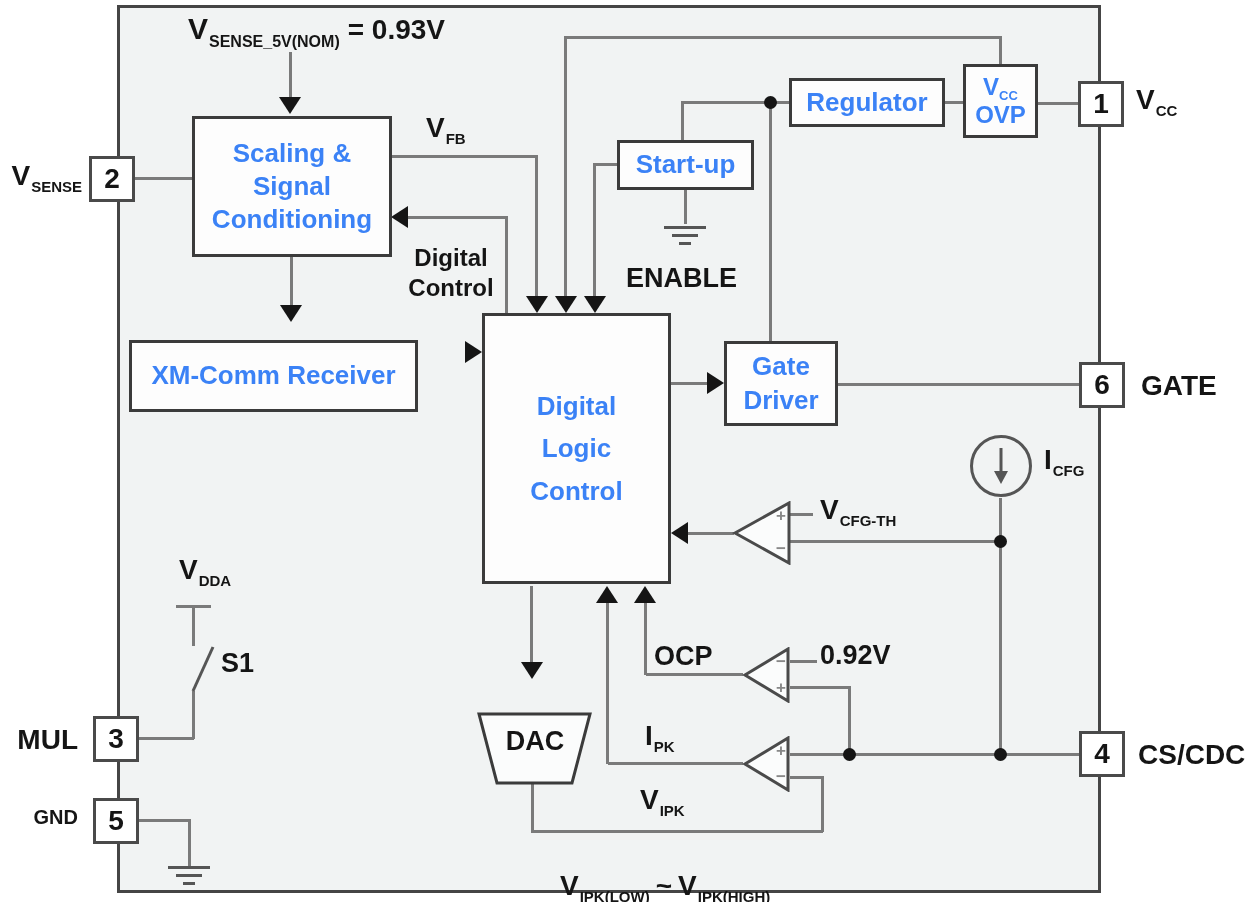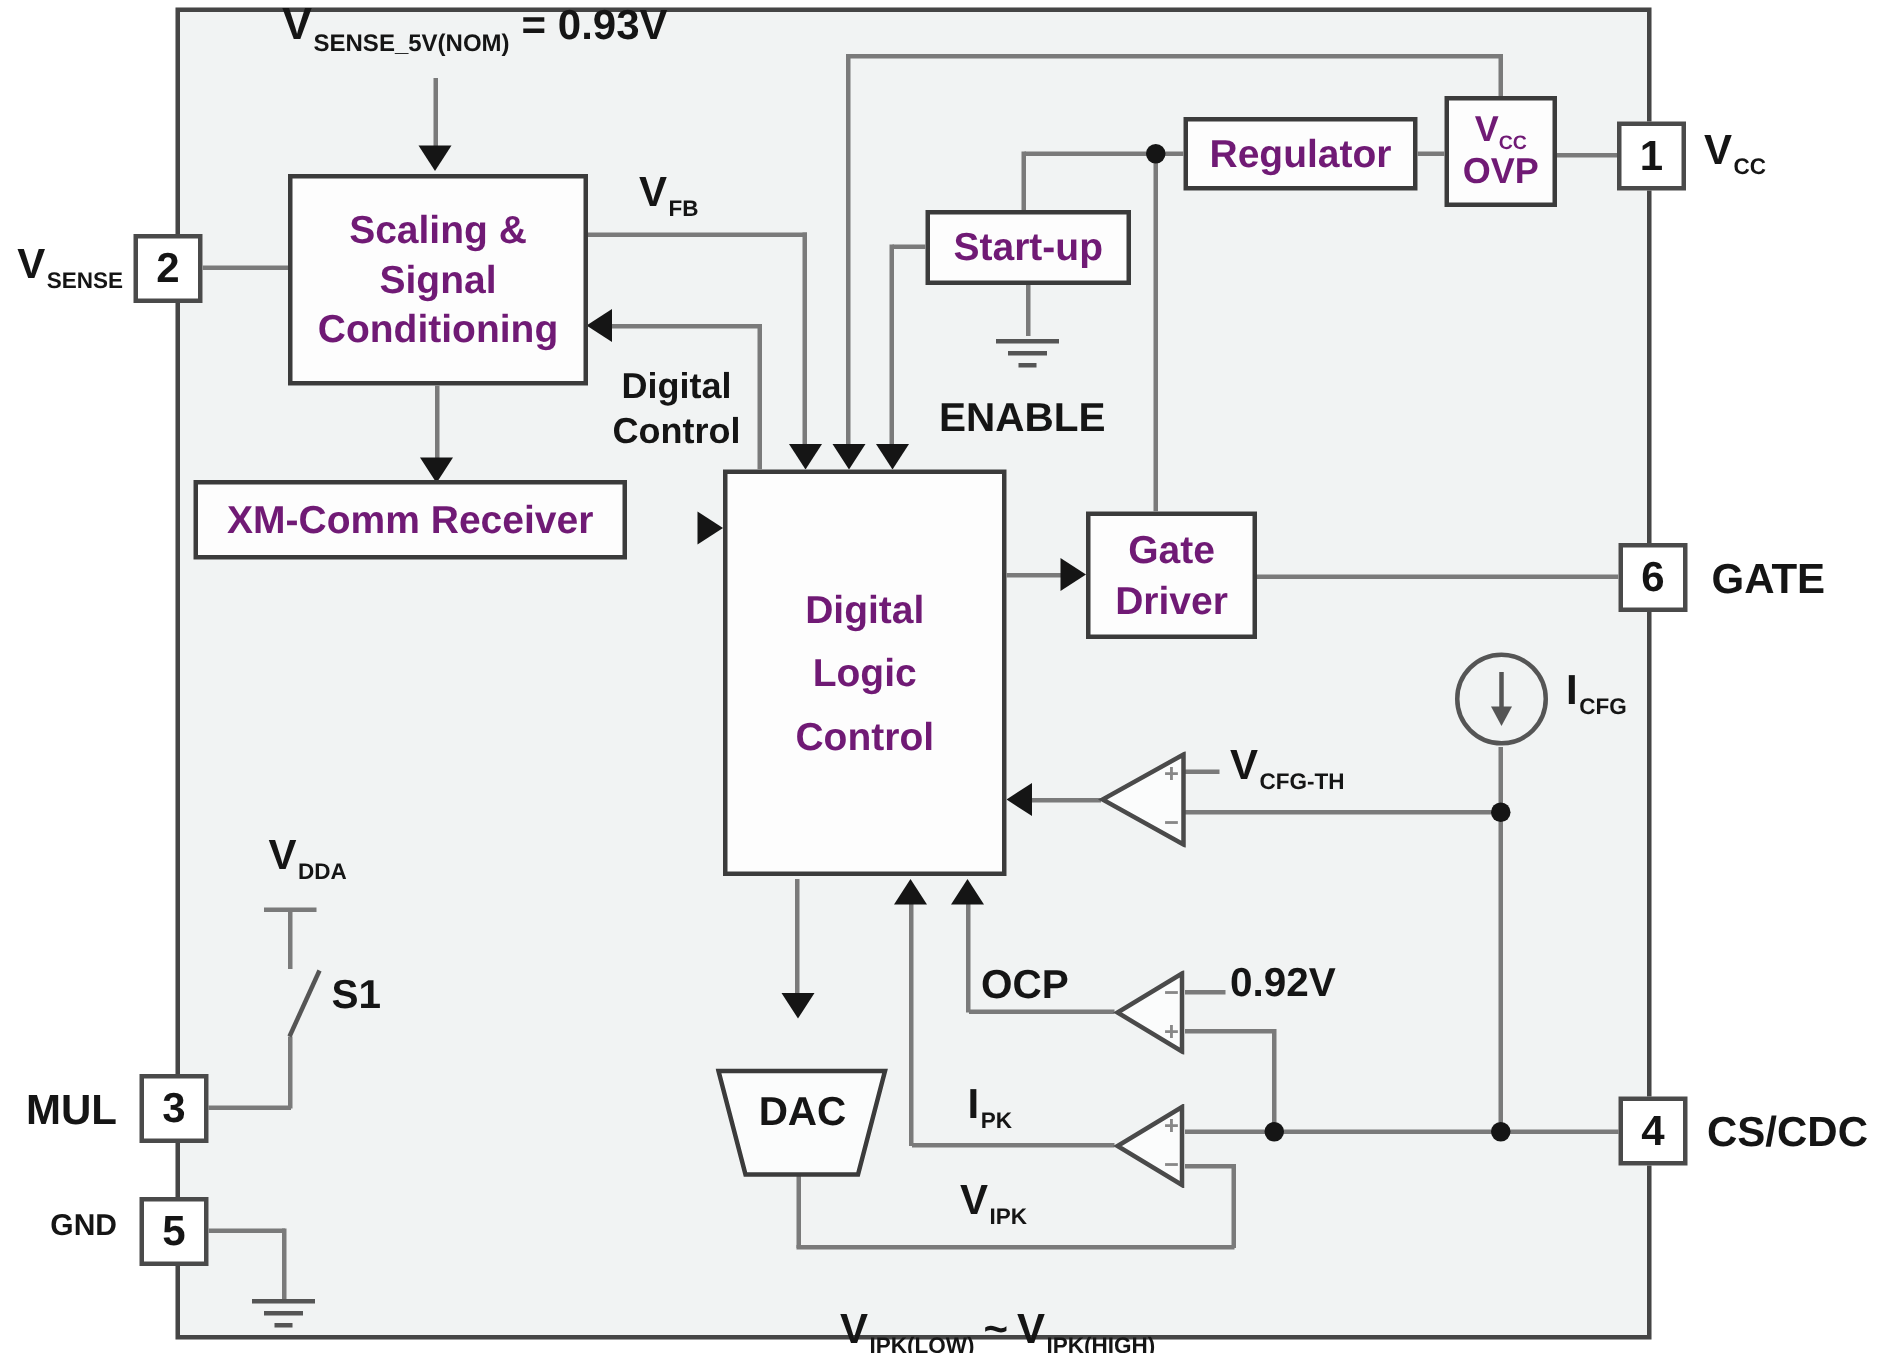--- a/index.html
+++ b/index.html
@@ -19,21 +19,21 @@
     border: 3px solid #454545;
   }
   .block {
     position: absolute;
     background: #fdfdfd;
     border: 3px solid #3b3b3b;
     display: flex; align-items: center; justify-content: center;
     text-align: center;
     font-size: 26px;
     line-height: 1.28;
-    color: #701a75;
+    color: #3b82f6;
   }
   .block .loose { line-height: 1.62; }
   .pin {
     position: absolute;
     width: 46px; height: 46px;
     background: #ffffff;
     border: 3px solid #4a4a4a;
     display: flex; align-items: center; justify-content: center;
     font-size: 28px;
   }
@@ -140,21 +140,21 @@
   <div class="dot" style="left:994px;top:748px;"></div>
 
   <div class="block" style="left:192px;top:116px;width:200px;height:141px;">
     <div>
       <div>Scaling &amp;</div>
       <div>Signal</div>
       <div>Conditioning</div>
     </div>
   </div>
 
-  <div class="block" style="left:129px;top:320px;width:289px;height:53px;">
+  <div class="block" style="left:129px;top:340px;width:289px;height:72px;">
     <div>XM-Comm Receiver</div>
   </div>
 
   <div class="block" style="left:482px;top:313px;width:189px;height:271px;">
     <div class="loose">
       <div>Digital</div>
       <div>Logic</div>
       <div>Control</div>
     </div>
   </div>
@@ -257,21 +257,21 @@
     <span class="b">V</span><span class="s">CC</span>
   </div>
   <div class="sig ra" style="left:0px;top:160px;width:82px;">
     <span class="b">V</span><span class="s">SENSE</span>
   </div>
   <div class="lbl ra" style="left:0px;top:724px;width:78px;font-size:28px;">MUL</div>
   <div class="lbl" style="left:1138px;top:739px;font-size:28px;">CS/CDC</div>
   <div class="lbl ra" style="left:0px;top:806px;width:78px;font-size:20px;">GND</div>
   <div class="lbl" style="left:1141px;top:370px;font-size:28px;">GATE</div>
 
-  <div class="sig note" style="left:188px;top:0;">
+  <div class="sig note" style="left:188px;top:12px;">
     <span class="b">V</span><span class="s">SENSE_5V(NOM)</span><span class="eq">= 0.93V</span>
   </div>
 
   <div class="sig" style="left:426px;top:112px;">
     <span class="b">V</span><span class="s">FB</span>
   </div>
 
   <div class="lbl" style="left:398px;top:243px;width:106px;text-align:center;font-size:24px;line-height:1.25;">
     <div>Digital</div>
     <div>Control</div>

